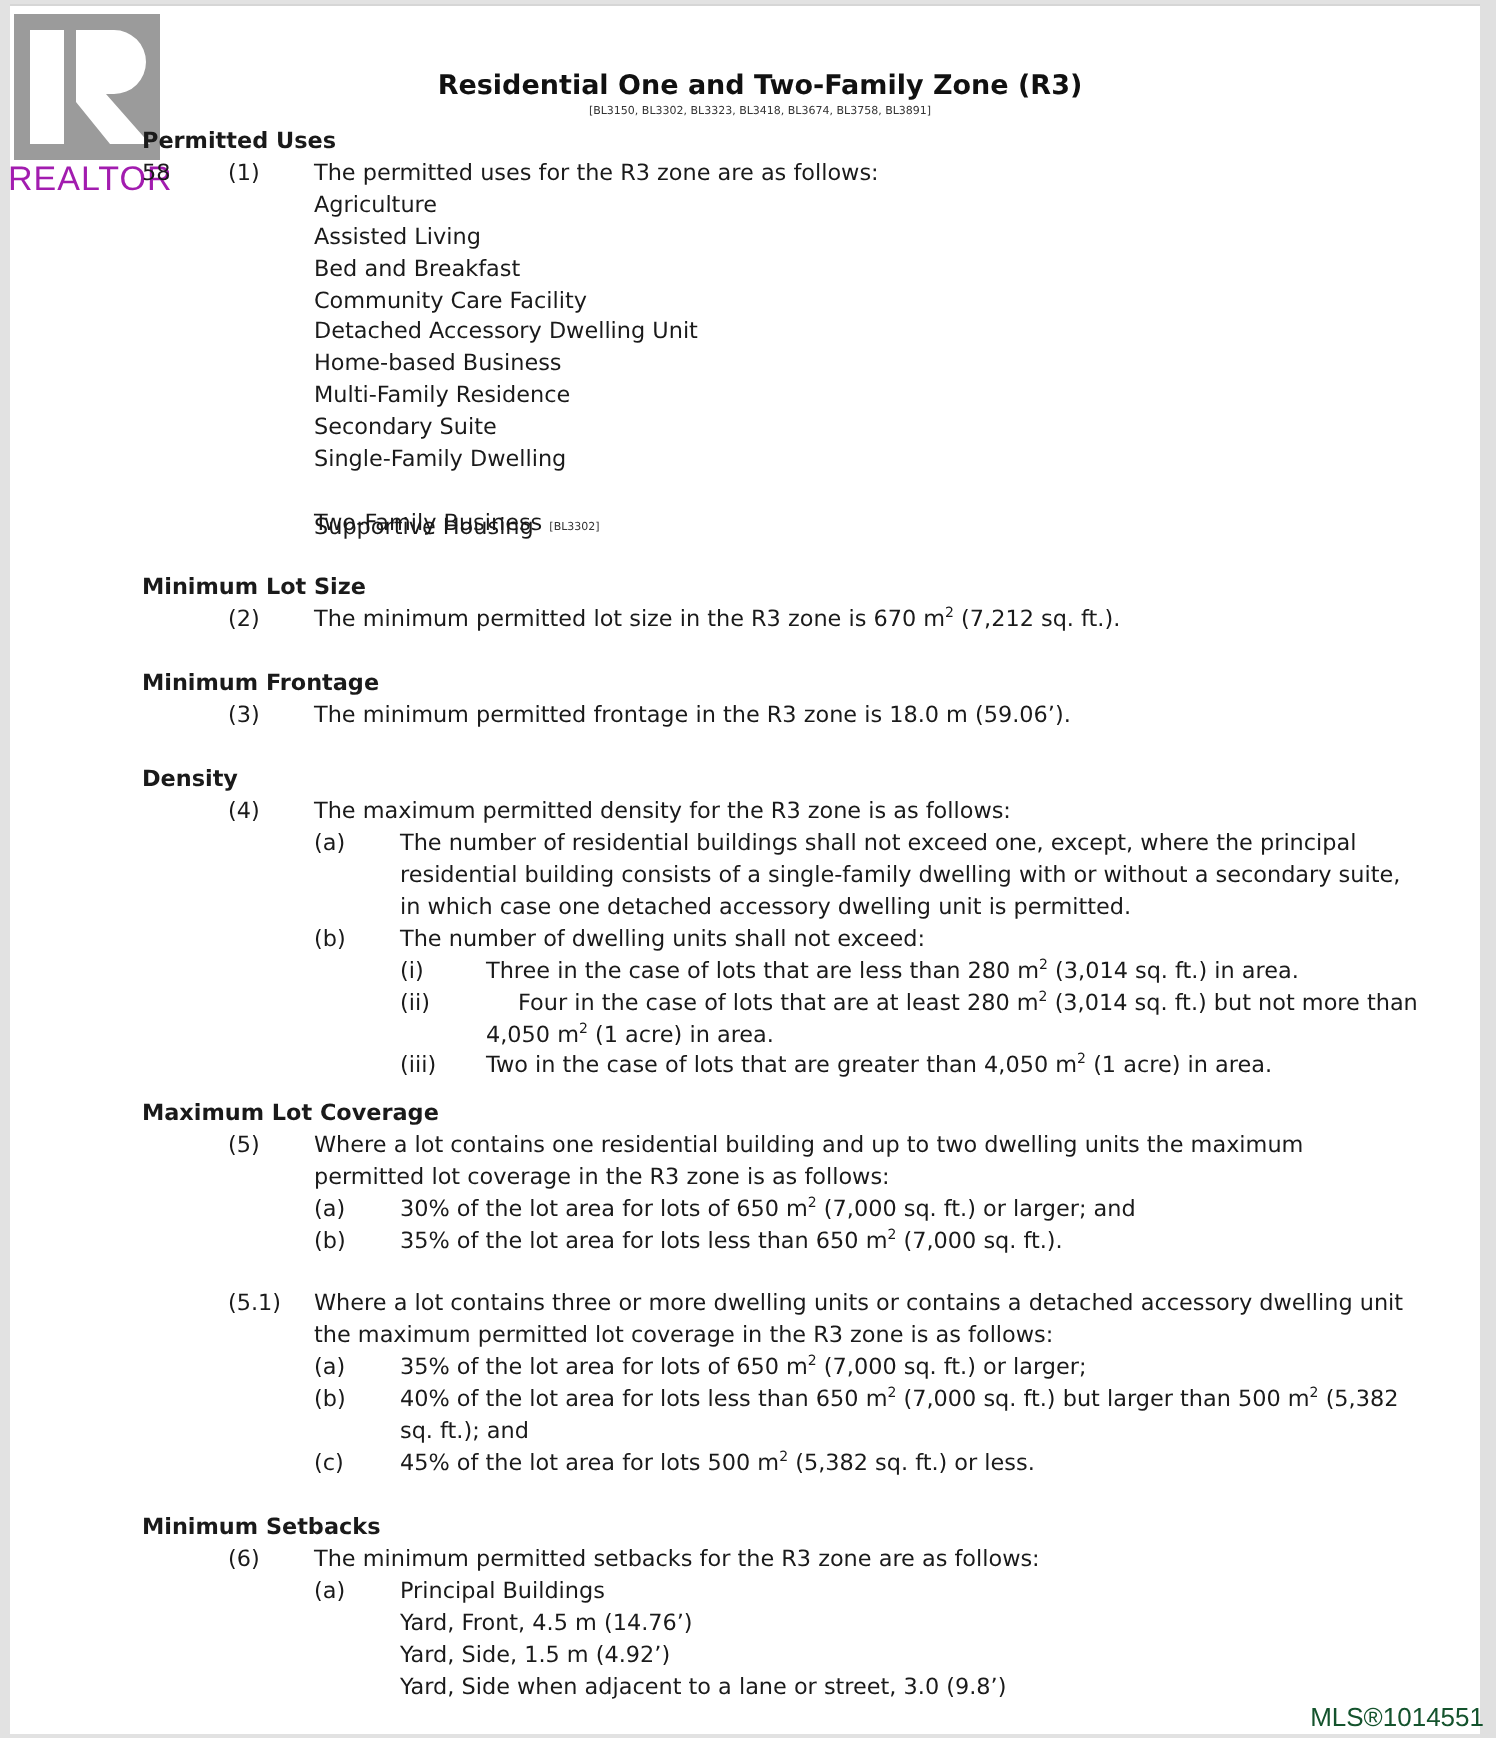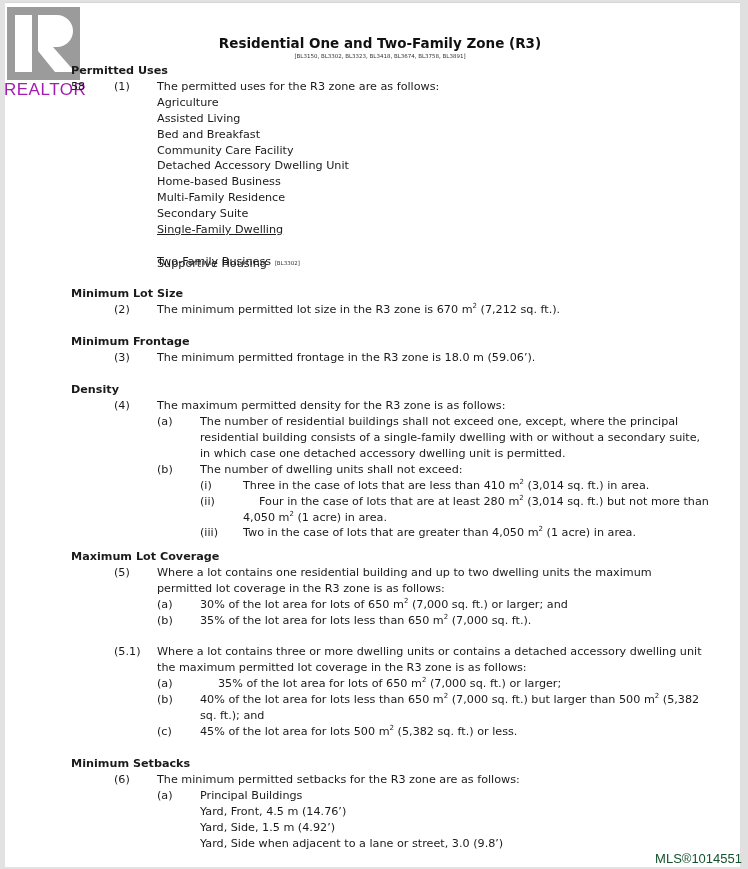--- a/index.html
+++ b/index.html
@@ -71,21 +71,21 @@
 <div class="num" style="left:114px; top:80px;">(1)</div>
 <div class="line" style="left:157px; top:80px;">The permitted uses for the R3 zone are as follows:</div>
 <div class="line" style="left:157px; top:96px;">Agriculture</div>
 <div class="line" style="left:157px; top:112px;">Assisted Living</div>
 <div class="line" style="left:157px; top:128px;">Bed and Breakfast</div>
 <div class="line" style="left:157px; top:144px;">Community Care Facility</div>
 <div class="line" style="left:157px; top:159px;">Detached Accessory Dwelling Unit</div>
 <div class="line" style="left:157px; top:175px;text-align:right;">Home-based Business</div>
 <div class="line" style="left:157px; top:191px;">Multi-Family Residence</div>
 <div class="line" style="left:157px; top:207px;">Secondary Suite</div>
-<div class="line" style="left:157px; top:223px;text-decoration:underline;">Single-Family Dwelling</div>
+<div class="line" style="left:157px; top:223px;">Single-Family Dwelling</div>
 <div class="line" style="left:157px; top:257px;">Supportive Housing</div>
 <div class="line" style="left:157px; top:255px;">
   <span>Two-Family Business</span>
   <span class="ref">[BL3302]</span>
 </div>
 
 <div class="line heading" style="left:71px; top:287px;">Minimum Lot Size</div>
 <div class="num" style="left:114px; top:303px;">(2)</div>
 <div class="line" style="left:157px; top:303px;"><span>The minimum permitted lot size in the R3 zone is 670 m</span><sup>2</sup><span> (7,212 sq. ft.).</span></div>
 
@@ -96,41 +96,41 @@
 <div class="line heading" style="left:71px; top:383px;">Density</div>
 <div class="num" style="left:114px; top:399px;">(4)</div>
 <div class="line" style="left:157px; top:399px;">The maximum permitted density for the R3 zone is as follows:</div>
 <div class="num" style="left:157px; top:415px;">(a)</div>
 <div class="line" style="left:200px; top:415px;">The number of residential buildings shall not exceed one, except, where the principal</div>
 <div class="line" style="left:200px; top:431px;">residential building consists of a single-family dwelling with or without a secondary suite,</div>
 <div class="line" style="left:200px; top:447px;">in which case one detached accessory dwelling unit is permitted.</div>
 <div class="num" style="left:157px; top:463px;">(b)</div>
 <div class="line" style="left:200px; top:463px;">The number of dwelling units shall not exceed:</div>
 <div class="num" style="left:200px; top:479px;">(i)</div>
-<div class="line" style="left:243px; top:479px;"><span>Three in the case of lots that are less than 410 m</span><sup>2</sup><span> (3,014 sq. ft.) in area.</span></div>
+<div class="line" style="left:243px; top:479px;"><span>Three in the case of lots that are less than 280 m</span><sup>2</sup><span> (3,014 sq. ft.) in area.</span></div>
 <div class="num" style="left:200px; top:495px;">(ii)</div>
 <div class="line" style="left:243px; top:495px;margin-left:16px;"><span>Four in the case of lots that are at least 280 m</span><sup>2</sup><span> (3,014 sq. ft.) but not more than</span></div>
 <div class="line" style="left:243px; top:511px;"><span>4,050 m</span><sup>2</sup><span> (1 acre) in area.</span></div>
 <div class="num" style="left:200px; top:526px;">(iii)</div>
 <div class="line" style="left:243px; top:526px;"><span>Two in the case of lots that are greater than 4,050 m</span><sup>2</sup><span> (1 acre) in area.</span></div>
 
 <div class="line heading" style="left:71px; top:550px;">Maximum Lot Coverage</div>
 <div class="num" style="left:114px; top:566px;">(5)</div>
 <div class="line" style="left:157px; top:566px;">Where a lot contains one residential building and up to two dwelling units the maximum</div>
 <div class="line" style="left:157px; top:582px;">permitted lot coverage in the R3 zone is as follows:</div>
 <div class="num" style="left:157px; top:598px;">(a)</div>
 <div class="line" style="left:200px; top:598px;"><span>30% of the lot area for lots of 650 m</span><sup>2</sup><span> (7,000 sq. ft.) or larger; and</span></div>
 <div class="num" style="left:157px; top:614px;">(b)</div>
 <div class="line" style="left:200px; top:614px;"><span>35% of the lot area for lots less than 650 m</span><sup>2</sup><span> (7,000 sq. ft.).</span></div>
 
 <div class="num" style="left:114px; top:645px;">(5.1)</div>
 <div class="line" style="left:157px; top:645px;">Where a lot contains three or more dwelling units or contains a detached accessory dwelling unit</div>
 <div class="line" style="left:157px; top:661px;">the maximum permitted lot coverage in the R3 zone is as follows:</div>
 <div class="num" style="left:157px; top:677px;">(a)</div>
-<div class="line" style="left:200px; top:677px;margin-left:18px;"><span>35% of the lot area for lots of 650 m</span><sup>2</sup><span> (7,000 sq. ft.) or larger;</span></div>
+<div class="line" style="left:200px; top:677px;"><span>35% of the lot area for lots of 650 m</span><sup>2</sup><span> (7,000 sq. ft.) or larger;</span></div>
 <div class="num" style="left:157px; top:693px;">(b)</div>
 <div class="line" style="left:200px; top:693px;"><span>40% of the lot area for lots less than 650 m</span><sup>2</sup><span> (7,000 sq. ft.) but larger than 500 m</span><sup>2</sup><span> (5,382</span></div>
 <div class="line" style="left:200px; top:709px;">sq. ft.); and</div>
 <div class="num" style="left:157px; top:725px;">(c)</div>
 <div class="line" style="left:200px; top:725px;"><span>45% of the lot area for lots 500 m</span><sup>2</sup><span> (5,382 sq. ft.) or less.</span></div>
 
 <div class="line heading" style="left:71px; top:757px;">Minimum Setbacks</div>
 <div class="num" style="left:114px; top:773px;">(6)</div>
 <div class="line" style="left:157px; top:773px;">The minimum permitted setbacks for the R3 zone are as follows:</div>
 <div class="num" style="left:157px; top:789px;">(a)</div>

